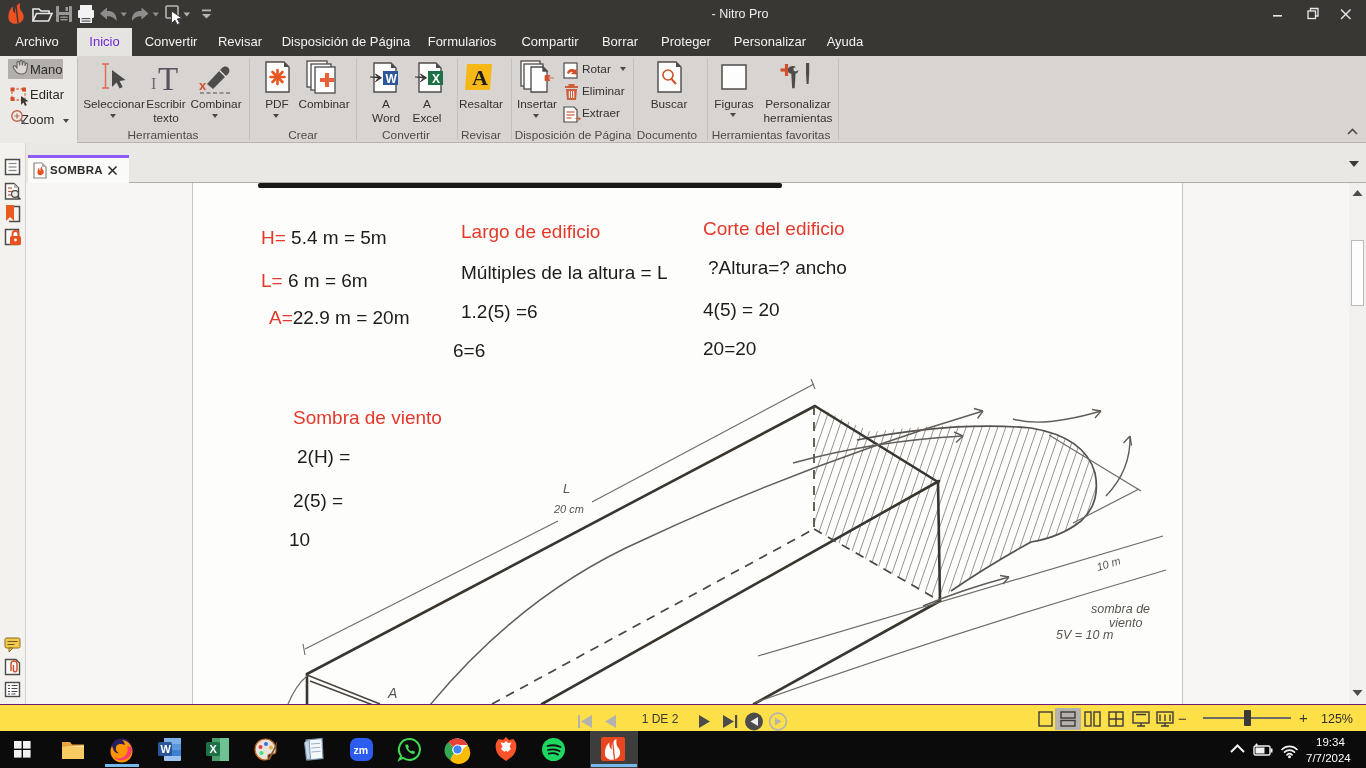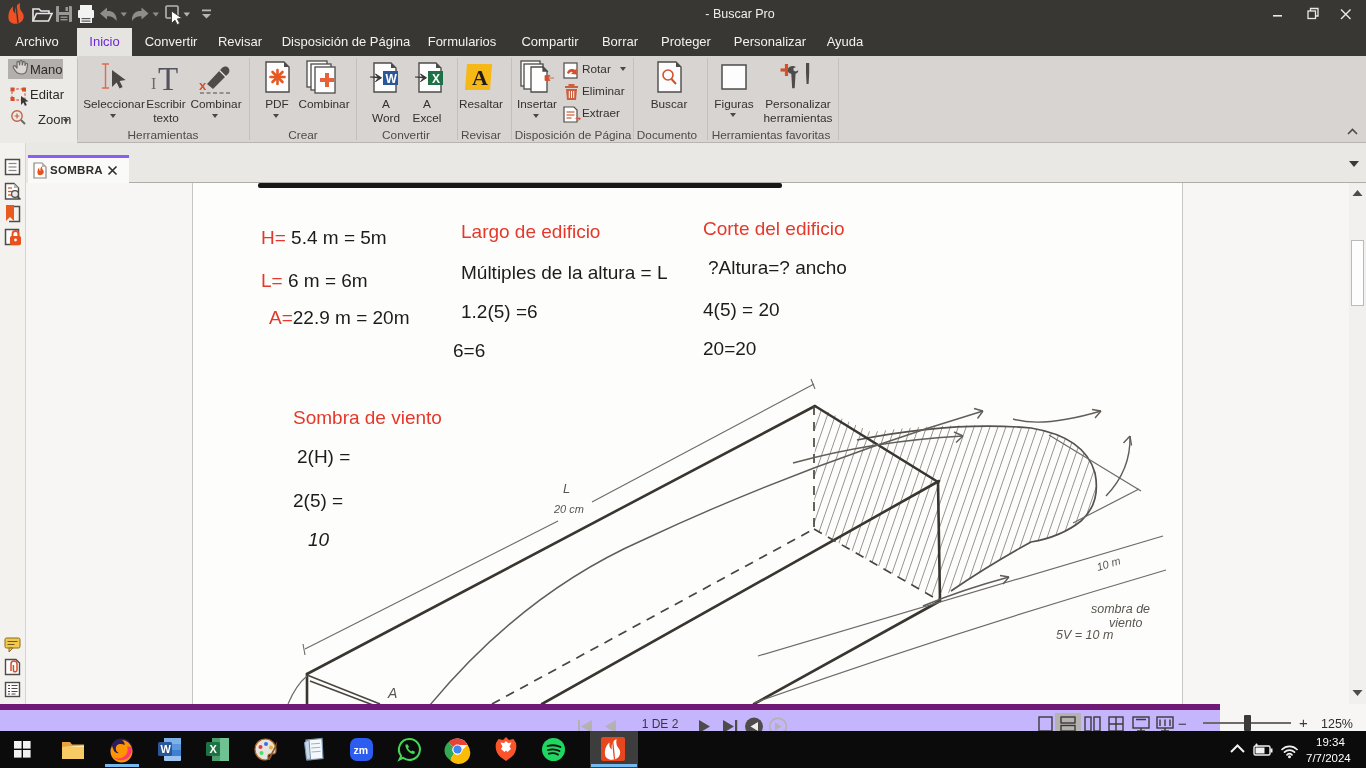--- a/index.html
+++ b/index.html
@@ -22,21 +22,21 @@
   #doctab { position:absolute; left:28px; top:12px; width:101px; height:28px; background:#fafaf8; border-top:3px solid #8b5cf6; }
   
   #main { position:absolute; left:0; top:183px; width:1366px; height:521px; background:#f7f6f4; }
   #sidebar { position:absolute; left:0; top:143px; width:26px; height:561px; background:#f3f2ef; border-right:1px solid #d7d4d1; }
   #page { position:absolute; left:192px; top:183px; width:991px; height:521px; background:#fdfdfc; border-left:1px solid #c9c7c5; border-right:1px solid #c9c7c5; }
   .doctext { position:absolute; font-size:19px; color:#1c1c1c; white-space:pre; }
   .red { color:#e5382a; }
   
   #vscroll { position:absolute; left:1349px; top:183px; width:17px; height:521px; background:#f1f0ee; }
   
-  #statusbar { position:absolute; left:0; top:704px; width:1220px; height:27px; background:#c4b5fd; border-top:6px solid #701a75; }
+  #statusbar { position:absolute; left:0; top:704px; width:1366px; height:27px; background:#fde047; border-top:1px solid #701a75; }
   
   #taskbar { position:absolute; left:0; top:731px; width:1366px; height:37px; background:#0b0b0b; }
   .tray { position:absolute; color:#fff; font-size:11.5px; }
 </style>
 </head>
 <body>
 <div id="root">
   <div id="titlebar">
     <svg class="abs" style="left:0;top:0" width="1366" height="28" viewBox="0 0 1366 28">
 
@@ -85,21 +85,21 @@
       <rect x="1273" y="15" width="9" height="1.6" fill="#e8e8e8"></rect>
       <g stroke="#e8e8e8" stroke-width="1.3" fill="none">
         <rect x="1308" y="11" width="7.5" height="7.5"></rect>
         <path d="M1310.5 11 L1310.5 8.5 L1318 8.5 L1318 16 L1315.5 16"></path>
       </g>
       <g stroke="#e8e8e8" stroke-width="1.4">
         <path d="M1341 9.5 L1350.5 19"></path>
           <path d="M1350.5 9.5 L1341 19"></path>
       </g>
     </svg>
-    <div class="abs" style="left:660px;top:7px;width:160px;text-align:center;color:#efefef;font-size:12.5px;">- Buscar Pro</div>
+    <div class="abs" style="left:660px;top:7px;width:160px;text-align:center;color:#efefef;font-size:12.5px;">- Nitro Pro</div>
   </div>
   <div id="menubar">
     <div class="mitem" style="left:7px;width:60px;">Archivo</div>
     <div class="abs" style="left:77px;top:0;width:55px;height:28px;background:#e6e4e1;color:#6d28d9;font-size:13px;line-height:28px;text-align:center;">Inicio</div>
     <div class="mitem" style="left:141px;width:60px;">Convertir</div>
     <div class="mitem" style="left:211px;width:58px;">Revisar</div>
     <div class="mitem" style="left:281px;width:130px;">Disposición de Página</div>
     <div class="mitem" style="left:427px;width:70px;">Formularios</div>
     <div class="mitem" style="left:518px;width:64px;">Compartir</div>
     <div class="mitem" style="left:598px;width:44px;">Borrar</div>
@@ -114,21 +114,21 @@
     <div class="rsep" style="left:249px;"></div>
     <div class="rsep" style="left:356px;"></div>
     <div class="rsep" style="left:457px;"></div>
     <div class="rsep" style="left:511px;"></div>
     <div class="rsep" style="left:633px;"></div>
     <div class="rsep" style="left:707px;"></div>
     <div class="rsep" style="left:838px;"></div>
 
     <div class="abs" style="left:30px;top:6px;font-size:13px;color:#2b2a28;">Mano</div>
     <div class="abs" style="left:30px;top:31px;font-size:13px;color:#2b2a28;">Editar</div>
-    <div class="abs" style="left:38px;top:56px;font-size:13px;color:#2b2a28;">Zoom</div>
+    <div class="abs" style="left:21px;top:56px;font-size:13px;color:#2b2a28;">Zoom</div>
     <div class="dd" style="left:63px;top:63px;"></div>
 
     <div class="blabel" style="left:74px;top:42px;width:80px;">Seleccionar</div>
     <div class="dd" style="left:110px;top:58px;"></div>
     <div class="blabel" style="left:136px;top:42px;width:60px;">Escribir<br>texto</div>
     <div class="blabel" style="left:176px;top:42px;width:80px;">Combinar</div>
     <div class="dd" style="left:212px;top:58px;"></div>
     <div class="blabel" style="left:257px;top:42px;width:40px;">PDF</div>
     <div class="dd" style="left:273px;top:58px;"></div>
     <div class="blabel" style="left:284px;top:42px;width:80px;">Combinar</div>
@@ -376,21 +376,21 @@
     <div class="doctext" style="left:268px;top:79px;">Múltiples de la altura = L</div>
     <div class="doctext" style="left:268px;top:118px;">1.2(5) =6</div>
     <div class="doctext" style="left:260px;top:157px;">6=6</div>
     <div class="doctext red" style="left:510px;top:35px;">Corte del edificio</div>
     <div class="doctext" style="left:515px;top:74px;">?Altura=? ancho</div>
     <div class="doctext" style="left:510px;top:116px;">4(5) = 20</div>
     <div class="doctext" style="left:510px;top:155px;">20=20</div>
     <div class="doctext red" style="left:100px;top:224px;">Sombra de viento</div>
     <div class="doctext" style="left:104px;top:263px;">2(H) =</div>
     <div class="doctext" style="left:100px;top:307px;">2(5) =</div>
-    <div class="doctext" style="left:115px;top:346px;font-style:italic;">10</div>
+    <div class="doctext" style="left:96px;top:346px;">10</div>
     <svg class="abs" style="left:0;top:0" width="991" height="521" viewBox="0 0 991 521">
       <defs>
         <pattern id="hatch" width="7.5" height="7.5" patternUnits="userSpaceOnUse" patternTransform="rotate(19)">
           <line x1="0" y1="0" x2="0" y2="7.5" stroke="#625d58" stroke-width="1.25"></line>
         </pattern>
       </defs>
 
       <path d="M622,223 L678,249 Q760,238 838,245 Q892,254 902,290 Q908,320 888,338 Q868,354 838,359 Q796,382 758,408 L747,418 L621,346 Z" fill="url(#hatch)"></path>
 
       <path d="M664,257 Q760,238 838,245 Q892,254 902,290 Q908,320 888,338 Q868,354 838,359 Q796,382 758,408" fill="none" stroke="#55514d" stroke-width="1.7"></path>

